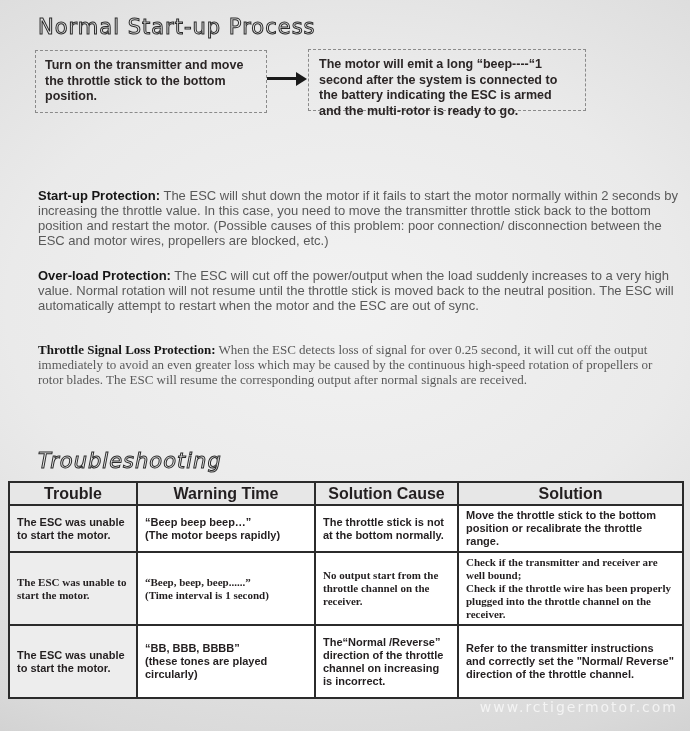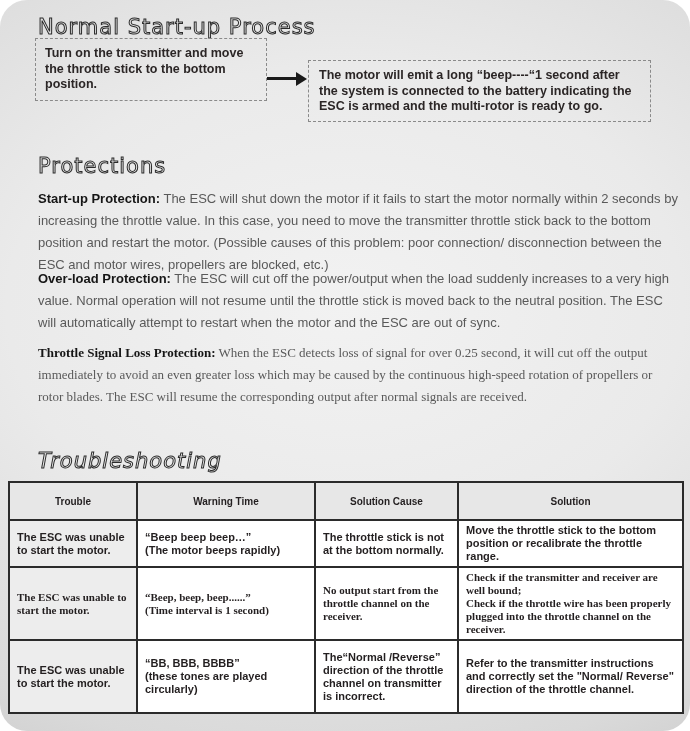--- a/index.html
+++ b/index.html
@@ -2,21 +2,20 @@
 <html><head>
 <meta charset="utf-8">
 <style>
   html,body{margin:0;padding:0;}
   .page{
     position:relative;
     width:690px;height:731px;
     overflow:hidden;
     font-family:"Liberation Sans", sans-serif;
     background:radial-gradient(140% 95% at 50% 42%, #f2f2f2 0%, #eaeaea 35%, #d9d9d9 65%, #b3b3b3 100%);
-    border-radius:27px;
   }
   .heading{
     position:absolute;
     margin:0;
     font-family:"DejaVu Sans", sans-serif;
     font-weight:400;
     font-size:21px;
     letter-spacing:1px;
     color:#2b2b2b;
     -webkit-text-fill-color:transparent;
@@ -45,42 +44,42 @@
     width:0;height:0;
     border-left:11px solid #1a1a1a;
     border-top:7px solid transparent;
     border-bottom:7px solid transparent;
   }
   .para{
     position:absolute;
     left:38px;width:642px;
     margin:0;
     font-size:13px;
-    line-height:22px;
+    line-height:15px;
     color:#595959;
   }
   .para b{color:#161616;}
   .ts-table{
     position:absolute;
     left:8px;top:481px;
     width:674px;
     border-collapse:collapse;
     table-layout:fixed;
   }
   .ts-table th,.ts-table td{
     border:2px solid #2b2b2b;
     box-sizing:border-box;
     font-weight:bold;
     color:#231f20;
     vertical-align:middle;
   }
   .ts-table th{
     background:#e7e7e7;
-    font-size:10px;
-    height:38px;
+    font-size:16px;
+    height:23px;
     text-align:center;
     padding:0 4px;
   }
   .ts-table td{
     background:#ffffff;
     font-size:11px;
     line-height:13px;
     text-align:left;
     padding:3px 7px;
     white-space:pre-line;
@@ -98,40 +97,39 @@
     color:rgba(255,255,255,0.68);
   }
 </style>
 </head>
 <body>
 
 <div class="page">
 
   <h1 class="heading" style="left:38px;top:15px;">Normal Start-up Process</h1>
 
-  <div class="dashed-box" style="left:35px;top:38px;width:232px;height:63px;">
+  <div class="dashed-box" style="left:35px;top:50px;width:232px;height:63px;">
     <span>Turn on the transmitter and move the throttle stick to the bottom position.</span>
   </div>
 
   <div class="arrow"></div>
 
-  <div class="dashed-box" style="left:308px;top:60px;width:343px;height:62px;padding:7px 10px;">
+  <div class="dashed-box" style="left:308px;top:49px;width:278px;height:62px;padding:7px 10px;">
     <span>The motor will emit a long “beep----“1 second after the system is connected to the battery indicating the ESC is armed and the multi-rotor is ready to go.</span>
   </div>
 
-  <h1 class="heading" style="left:38px;top:154px;">Protections</h1>
 
   <p class="para" style="top:188px;">
     <b>Start-up Protection:</b>
     <span>The ESC will shut down the motor if it fails to start the motor normally within 2 seconds by increasing the throttle value. In this case, you need to move the transmitter throttle stick back to the bottom position and restart the motor. (Possible causes of this problem: poor connection/ disconnection between the ESC and motor wires, propellers are blocked, etc.)</span>
   </p>
 
   <p class="para" style="top:268px;">
     <b>Over-load Protection:</b>
-    <span>The ESC will cut off the power/output when the load suddenly increases to a very high value. Normal operation will not resume until the throttle stick is moved back to the neutral position. The ESC will automatically attempt to restart when the motor and the ESC are out of sync.</span>
+    <span>The ESC will cut off the power/output when the load suddenly increases to a very high value. Normal rotation will not resume until the throttle stick is moved back to the neutral position. The ESC will automatically attempt to restart when the motor and the ESC are out of sync.</span>
   </p>
 
   <p class="para" style="top:342px;font-family:Liberation Serif, serif;">
     <b>Throttle Signal Loss Protection:</b>
     <span>When the ESC detects loss of signal for over 0.25 second, it will cut off the output immediately to avoid an even greater loss which may be caused by the continuous high-speed rotation of propellers or rotor blades. The ESC will resume the corresponding output after normal signals are received.</span>
   </p>
 
   <h1 class="heading" style="left:38px;top:449px;font-style:italic;">Troubleshooting</h1>
 
   <table class="ts-table">
@@ -160,20 +158,21 @@
       <td>“Beep, beep, beep......”
 (Time interval is 1 second)</td>
       <td>No output start from the throttle channel on the receiver.</td>
       <td>Check if the transmitter and receiver are well bound;
 Check if the throttle wire has been properly plugged into the throttle channel on the receiver.</td>
     </tr>
     <tr class="row-3">
       <td class="col-trouble">The ESC was unable to start the motor.</td>
       <td>“BB, BBB, BBBB”
 (these tones are played circularly)</td>
-      <td>The“Normal /Reverse” direction of the throttle channel on transmitter is incorrect.</td>
+      <td>The“Normal /Reverse” direction of the throttle channel on increasing is incorrect.</td>
       <td>Refer to the transmitter instructions and correctly set the "Normal/ Reverse" direction of the throttle channel.</td>
     </tr>
   </tbody>
     </table>
 
+  <div class="footer">www.rctigermotor.com</div>
 
 </div>
 
 </body></html>

